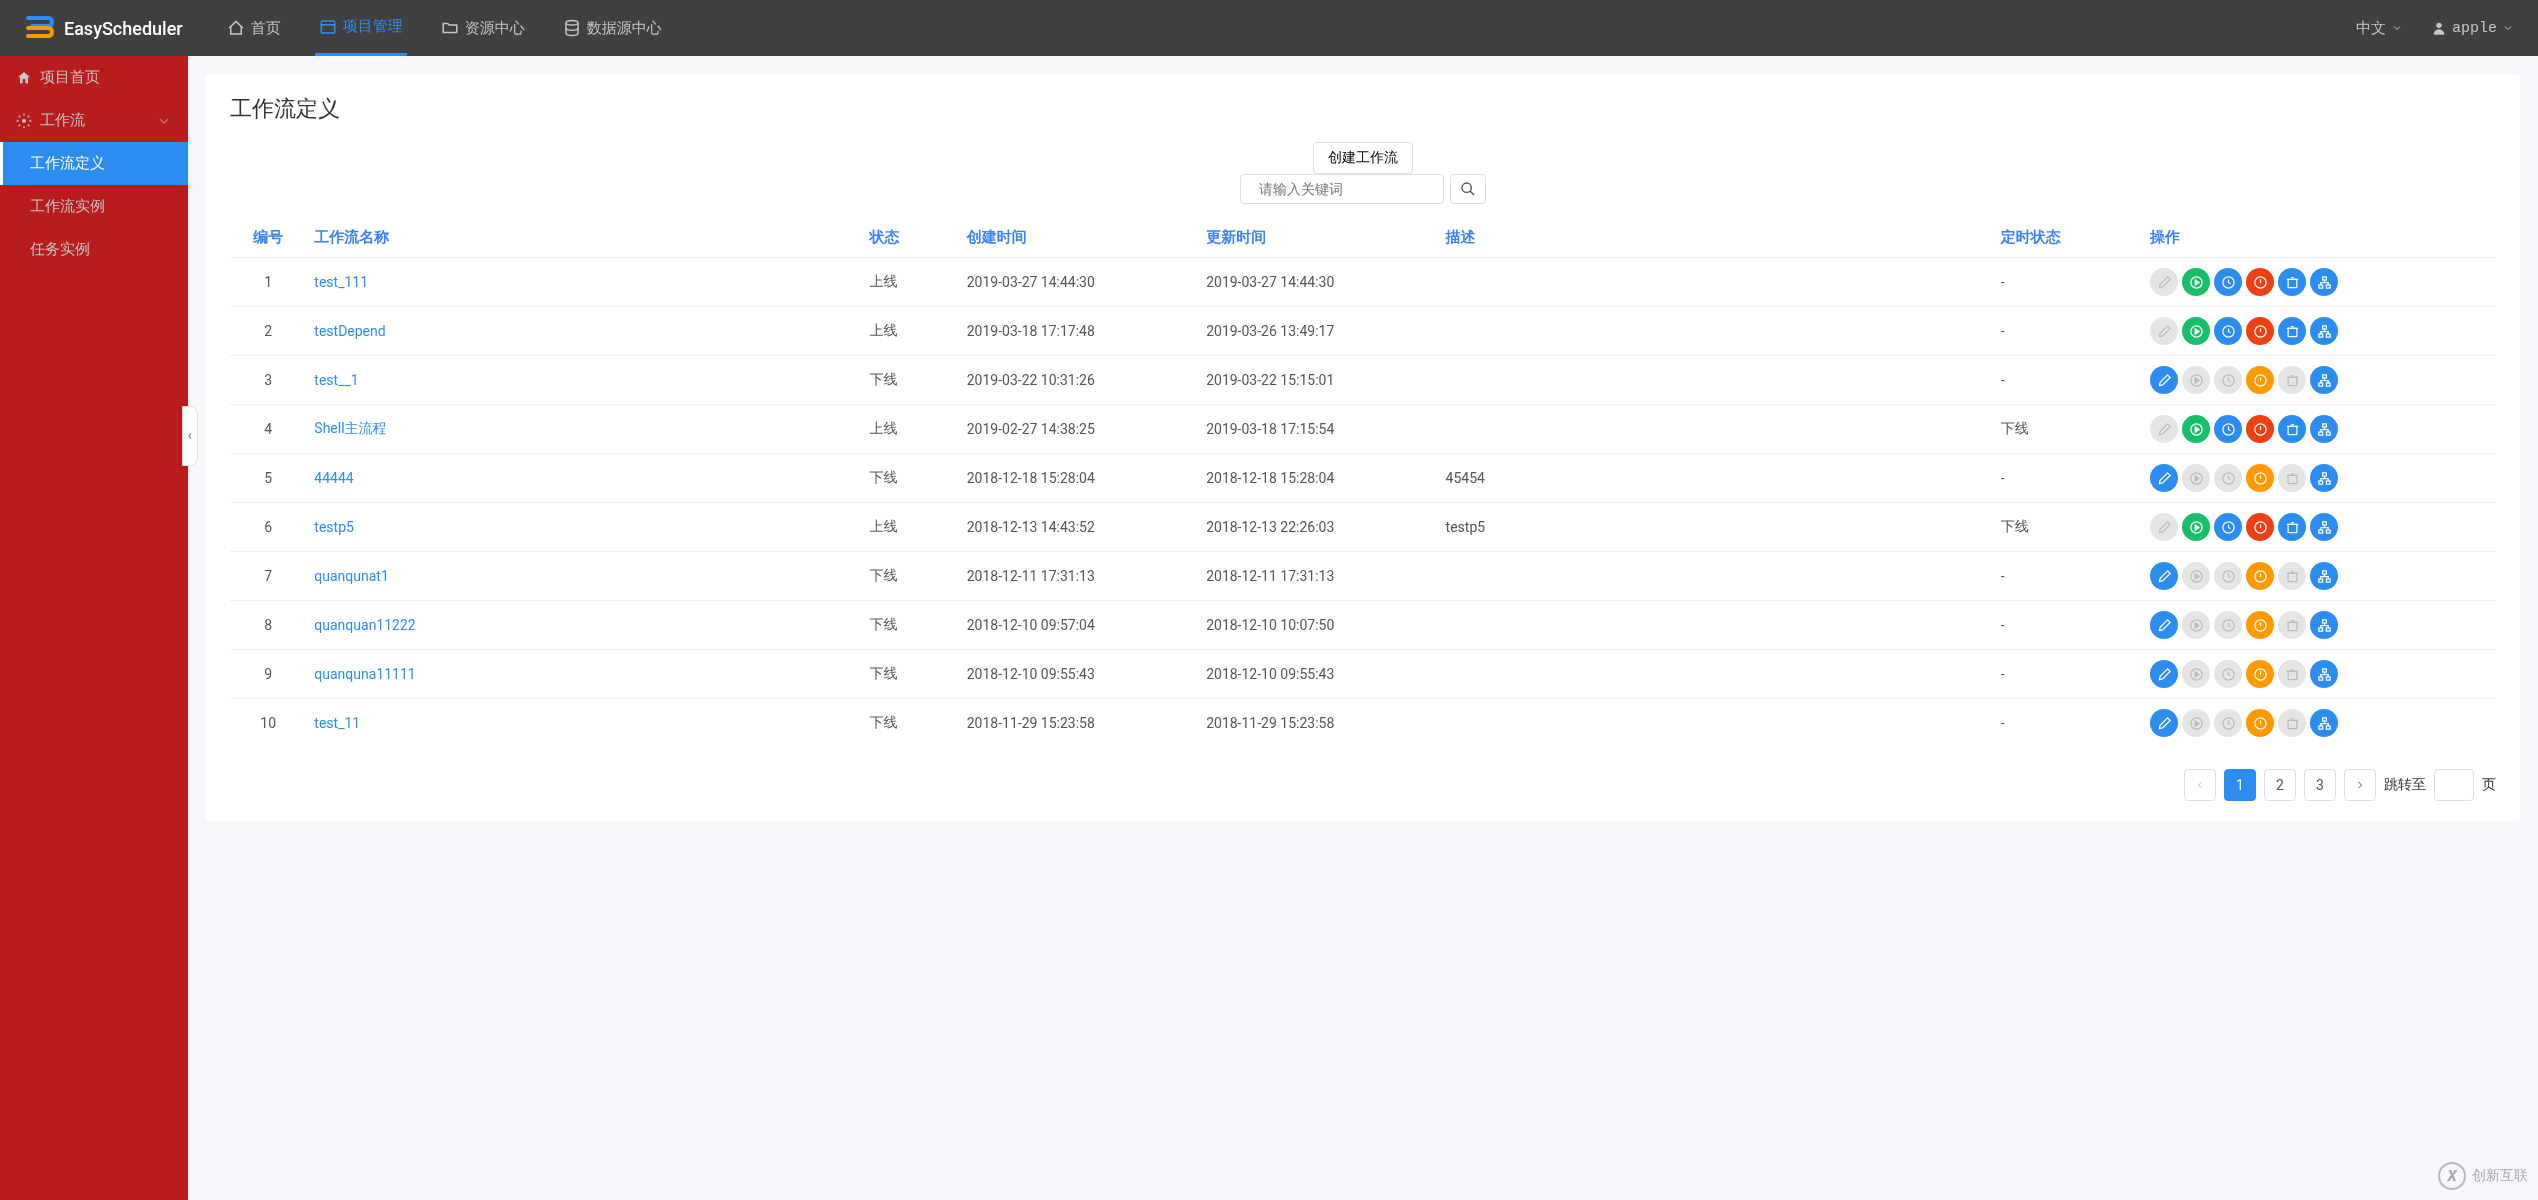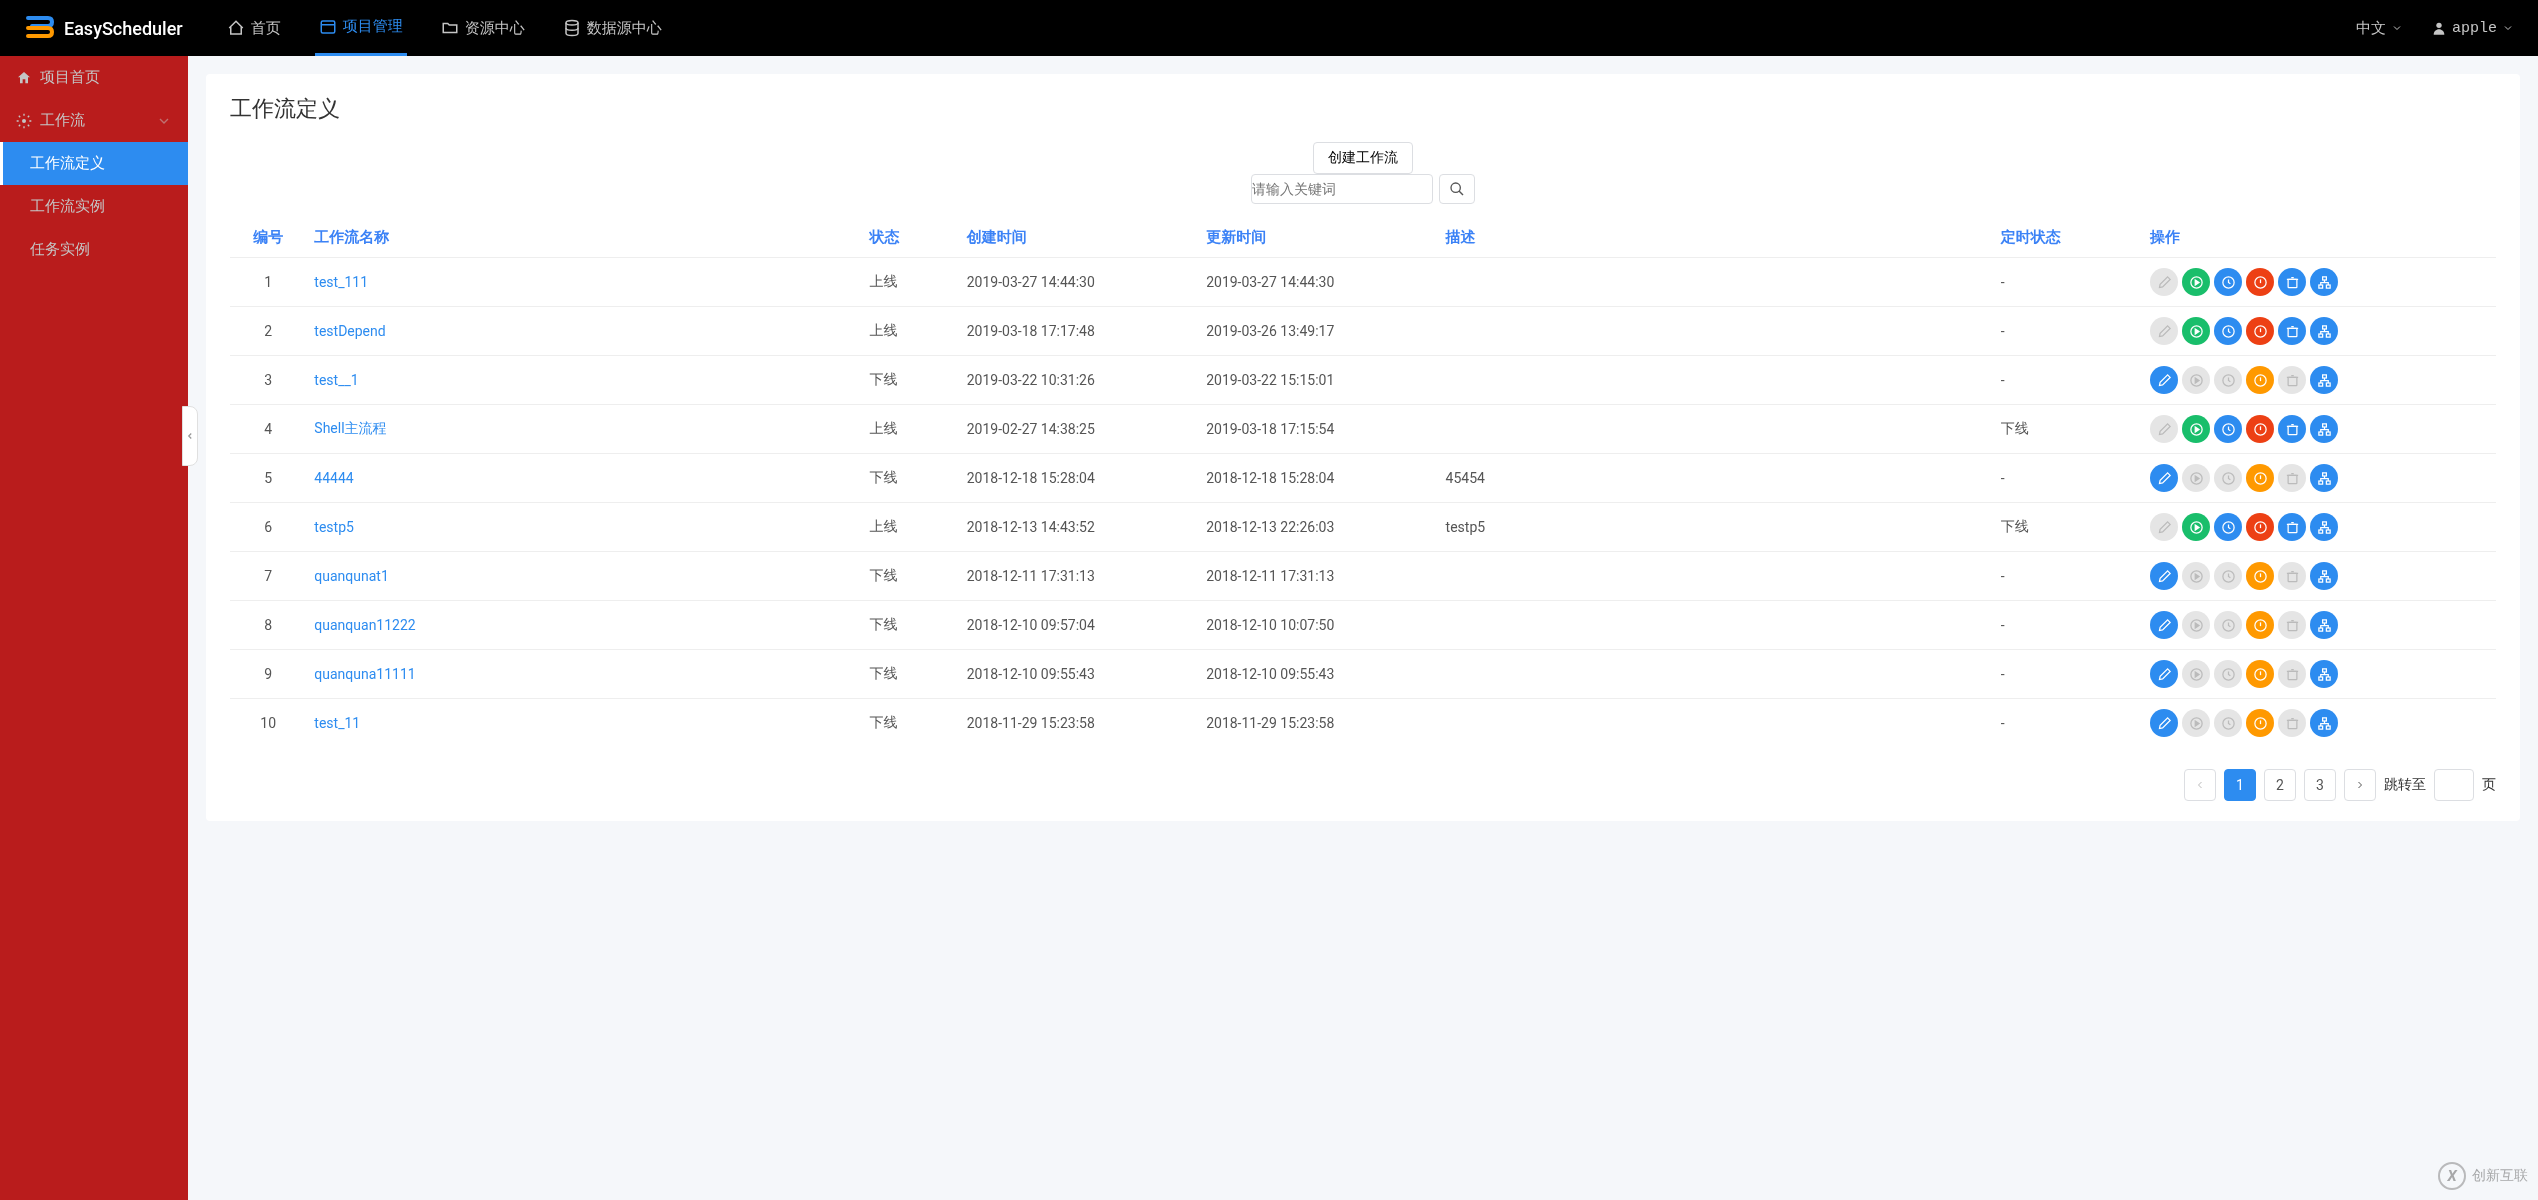--- a/index.html
+++ b/index.html
@@ -1,18 +1,18 @@
 <!DOCTYPE html>
 <html><head>
   <meta charset="utf-8">
   <style>
     * { margin: 0; padding: 0; box-sizing: border-box; }
     body { font-family: -apple-system, BlinkMacSystemFont, "Segoe UI", Roboto, "Helvetica Neue", Arial, sans-serif; font-size: 14px; color: #333; background: #f5f7fa; }
     
-    .topbar { height: 56px; background: #000000; display: flex; align-items: center; padding: 0 24px; color: #fff; }
+    .topbar { height: 56px; background: #404040; display: flex; align-items: center; padding: 0 24px; color: #fff; }
     .logo { display: flex; align-items: center; gap: 8px; margin-right: 40px; }
     .logo-icon { width: 32px; height: 28px; }
     .logo-text { font-size: 18px; font-weight: 500; color: #fff; }
     .topnav { display: flex; gap: 30px; flex: 1; }
     .topnav-item { display: flex; align-items: center; gap: 6px; color: #c5c5c5; cursor: pointer; height: 56px; padding: 0 4px; font-size: 15px; }
     .topnav-item.active { color: #2d8cf0; border-bottom: 3px solid #2d8cf0; }
     .topnav-item svg { width: 18px; height: 18px; }
     .topright { display: flex; align-items: center; gap: 28px; color: #c5c5c5; font-family: Liberation Mono, monospace; }
     .topright-item { display: flex; align-items: center; gap: 5px; cursor: pointer; font-size: 15px; }
     
@@ -24,21 +24,21 @@
     .side-sub { padding: 12px 16px 12px 30px; cursor: pointer; font-size: 15px; }
     .side-sub.active { background: #2d8cf0; color: #fff; border-left: 3px solid #fff; padding-left: 27px; }
     .side-collapse { position: absolute; right: -10px; top: 350px; width: 16px; height: 60px; background: #fff; border: 1px solid #e0e0e0; border-radius: 0 8px 8px 0; display: flex; align-items: center; justify-content: center; cursor: pointer; color: #999; }
     
     .content { flex: 1; padding: 18px; overflow: auto; }
     .card { background: #fff; border-radius: 4px; padding: 20px 24px; }
     .page-title { font-size: 22px; font-weight: 400; color: #333; margin-bottom: 18px; }
     .toolbar { display: flex; justify-content: space-between; align-items: center; margin-bottom: 14px; flex-direction: column; }
     .btn { border: 1px solid #dcdee2; background: #fff; padding: 6px 14px; border-radius: 4px; cursor: pointer; font-size: 14px; }
     .search-group { display: flex; gap: 6px; }
-    .search-input { border: 1px solid #dcdee2; border-radius: 4px; padding: 6px 0; width: 182px; font-size: 14px; }
+    .search-input { border: 1px solid #dcdee2; border-radius: 4px; padding: 6px 18px; width: 204px; font-size: 14px; }
     .search-btn { border: 1px solid #dcdee2; background: #fff; width: 36px; border-radius: 4px; cursor: pointer; display: flex; align-items: center; justify-content: center; }
     
     table { width: 100%; border-collapse: collapse; }
     thead th { text-align: left; padding: 10px 8px; font-weight: 600; color: #3b82f6; font-size: 15px; }
     tbody tr { border-top: 1px solid #eee; }
     tbody td { padding: 10px 8px; color: #555; font-size: 14px; vertical-align: middle; }
     .link { color: #2d8cf0; cursor: pointer; }
     .col-idx { width: 44px; text-align: center; }
     .col-name { width: 320px; }
     .col-status { width: 56px; }

